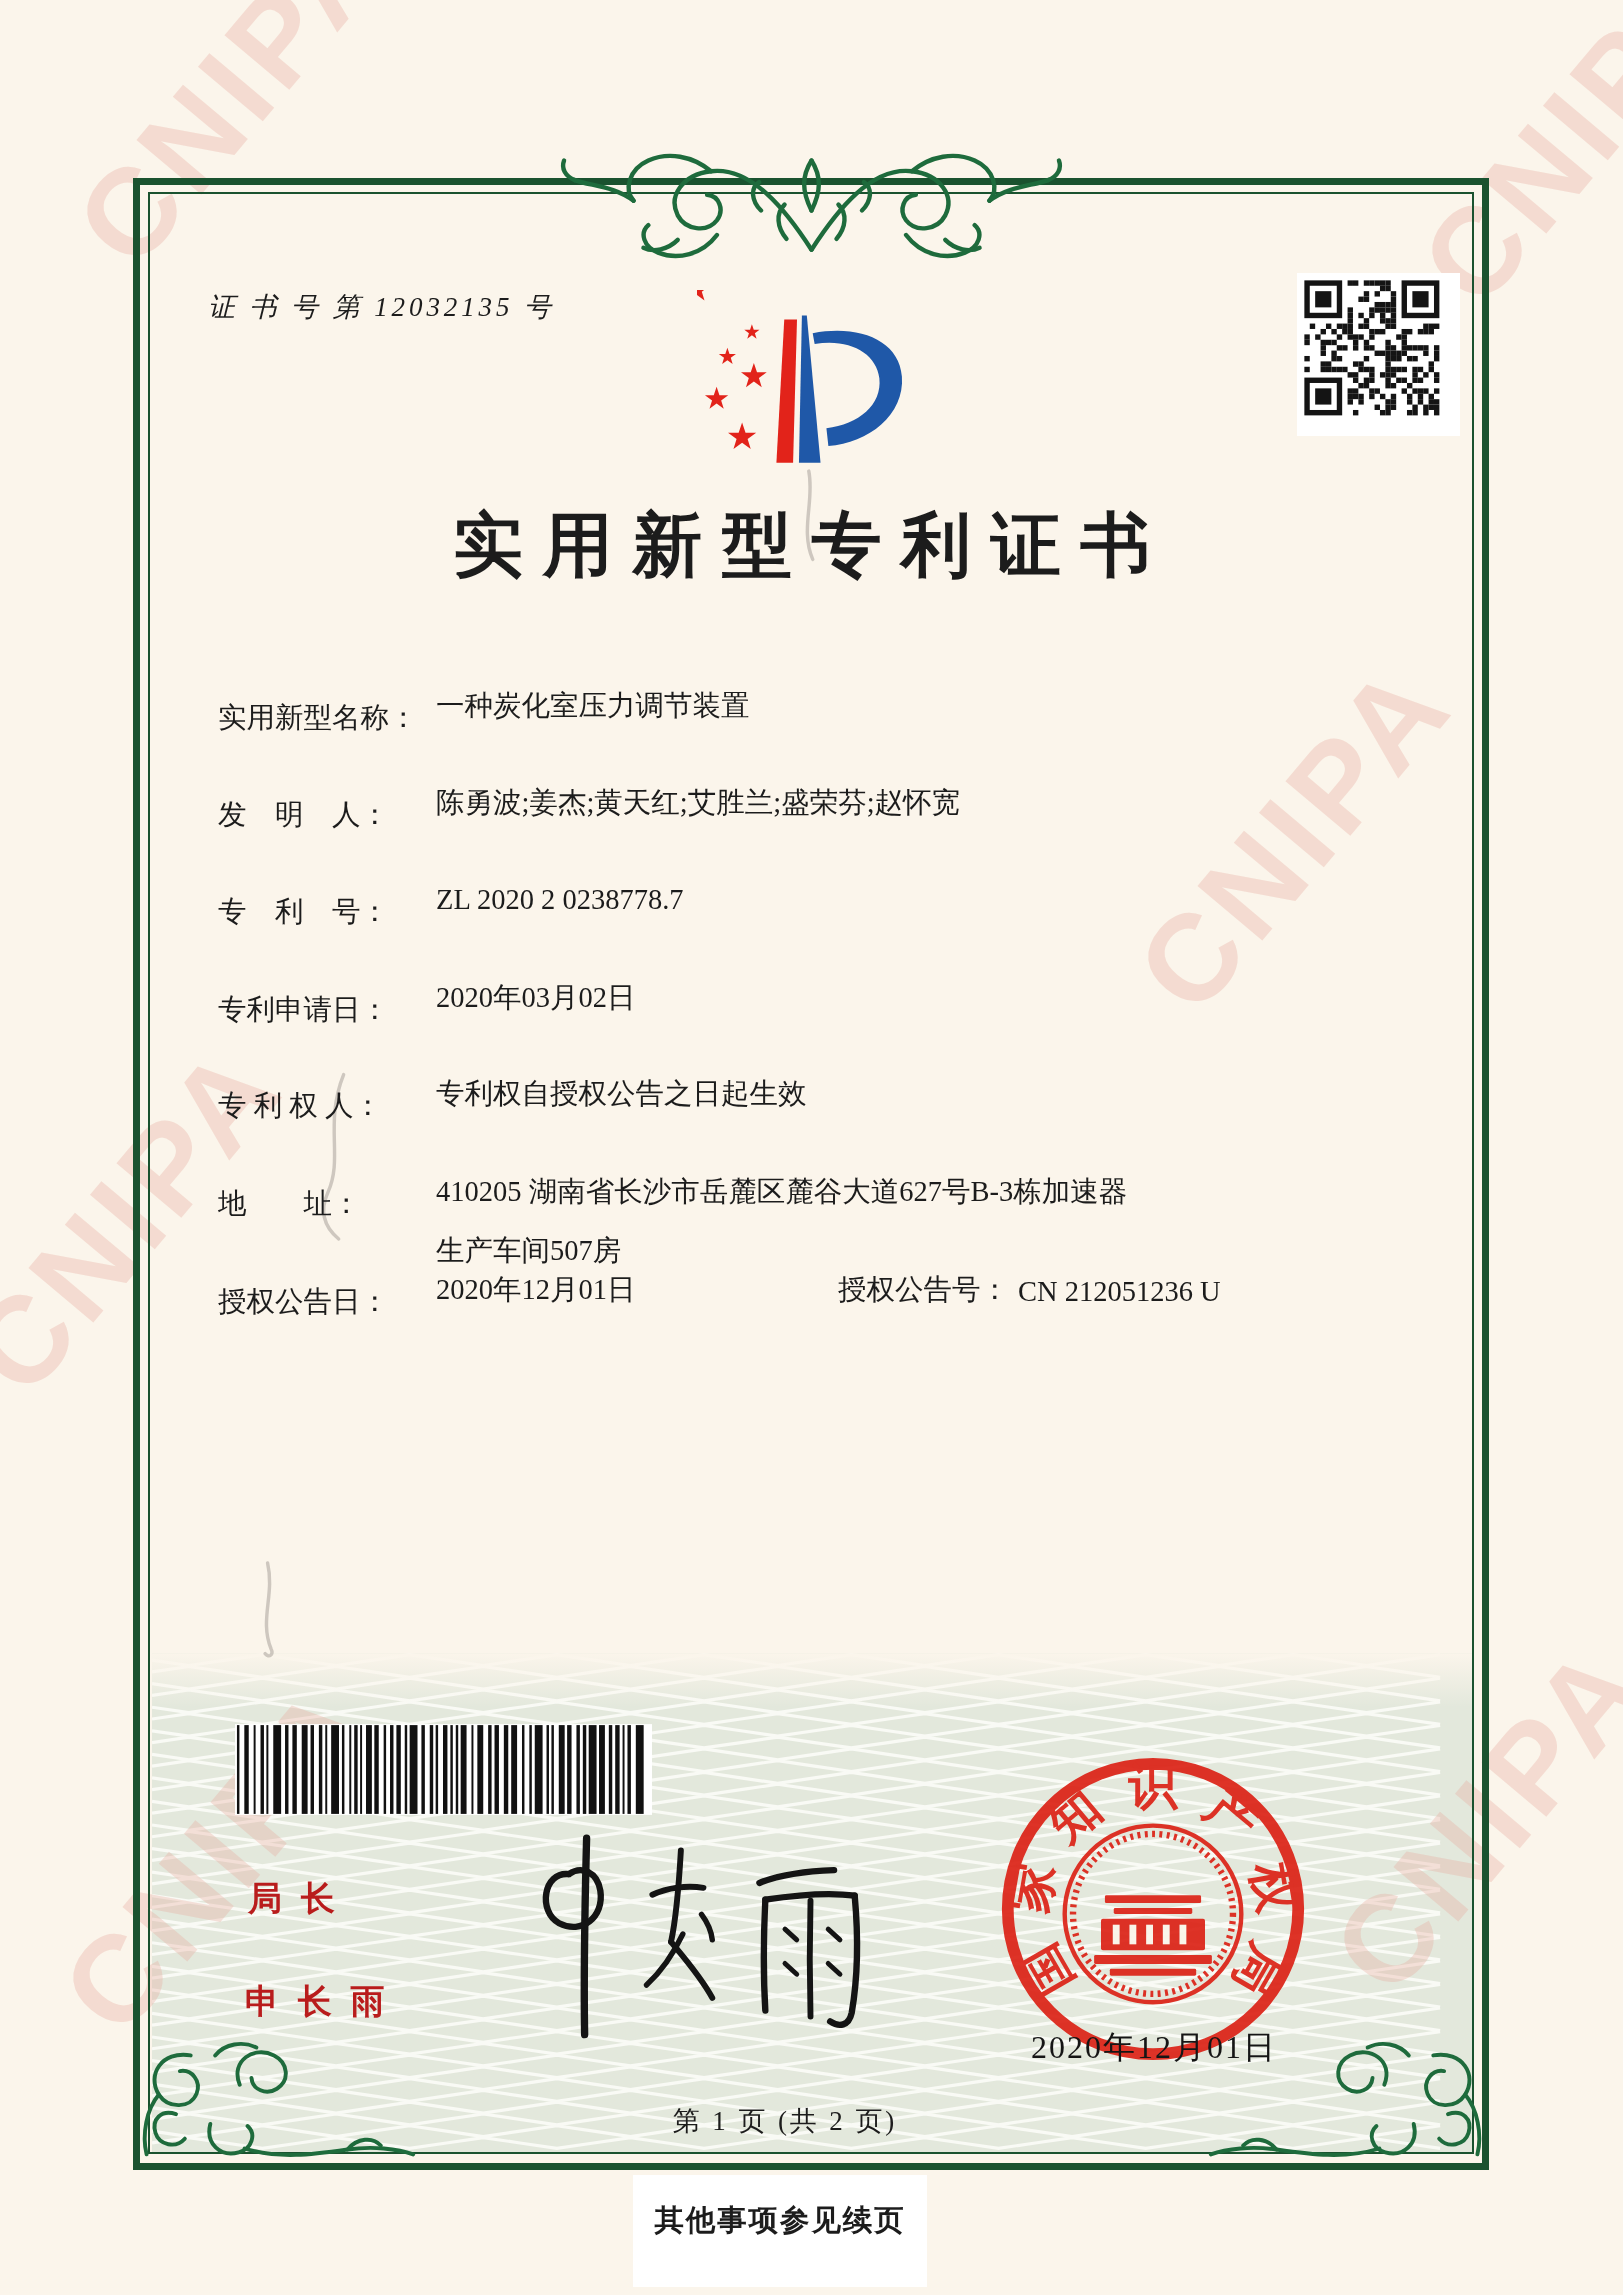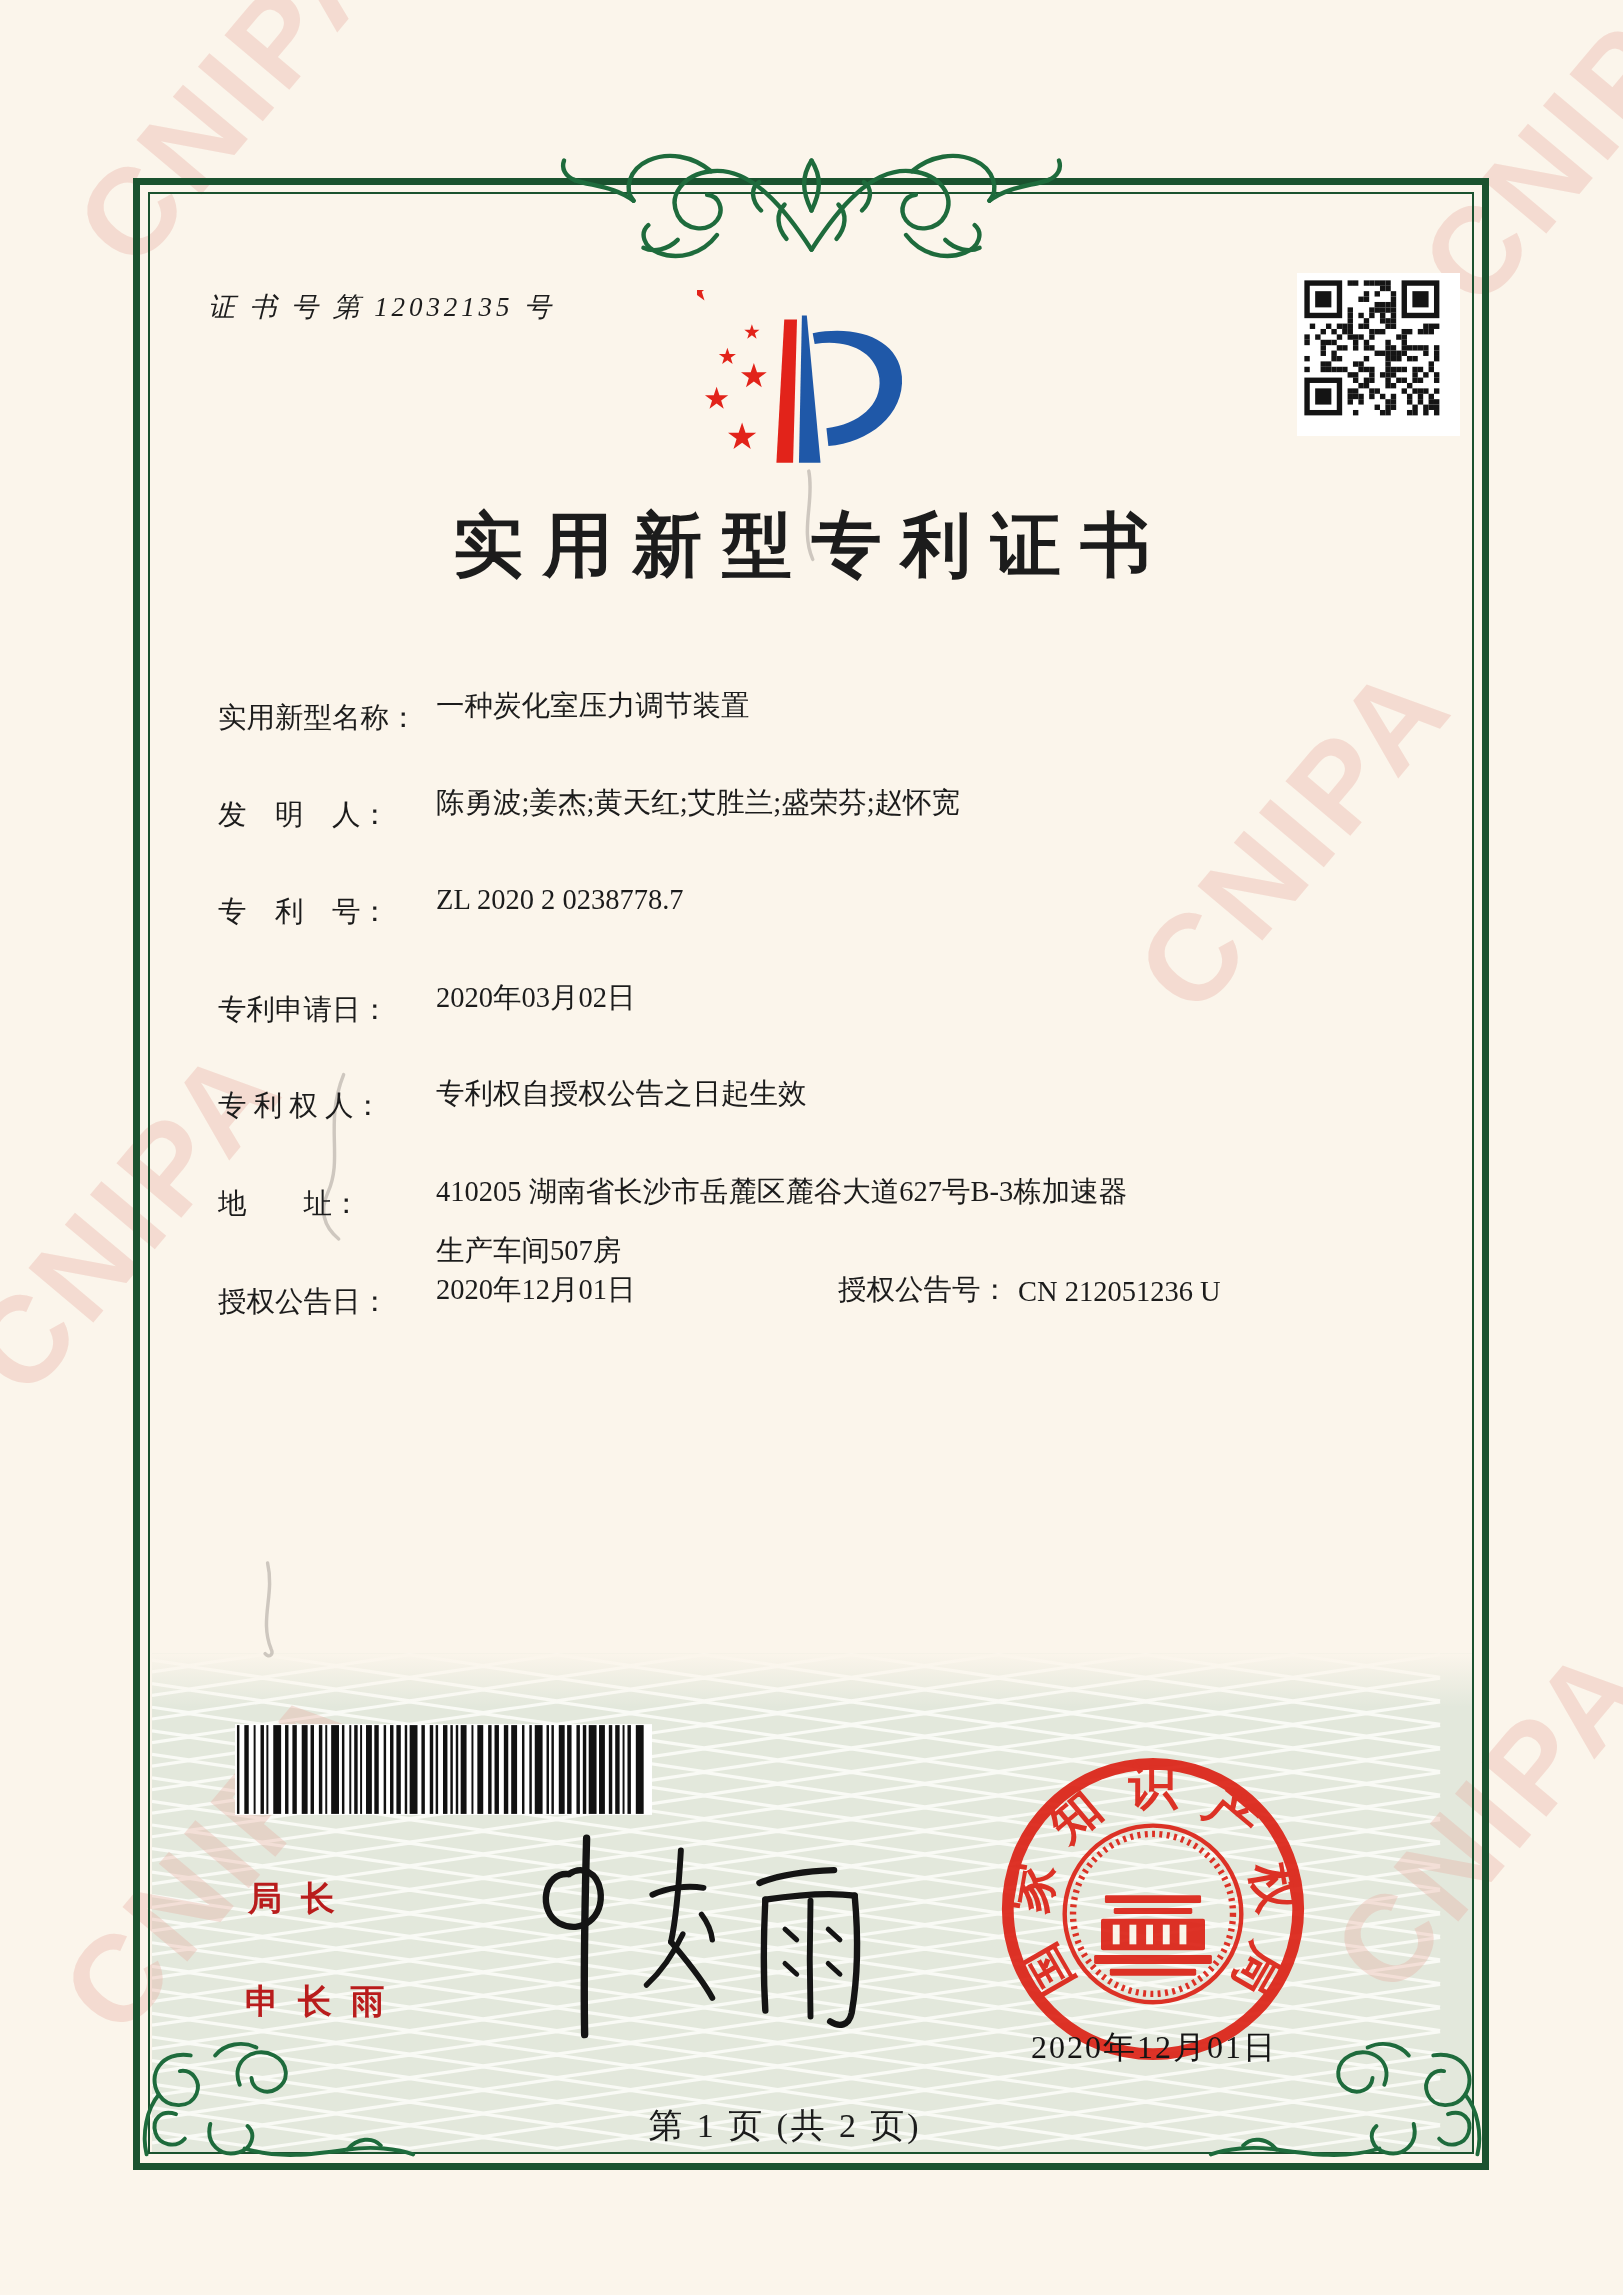--- a/index.html
+++ b/index.html
@@ -29,21 +29,21 @@
   .addr2{position:absolute;left:218px;top:59px;}
   
   .legal{position:absolute;left:218px;top:1338px;width:1190px;font-size:28px;line-height:46px;
       text-align:justify;z-index:5;}
   .legal p{margin:0 0 4.9px 0;text-indent:56px;}
   
   .role{position:absolute;font-family:"Liberation Sans","DejaVu Sans",sans-serif;font-weight:700;
       font-size:34px;letter-spacing:18.7px;z-index:5;color:#b91c1c;}
   .sealdate{position:absolute;left:987px;top:2026px;width:334px;text-align:center;font-size:32px;
       letter-spacing:2px;color:#151515;z-index:7;white-space:nowrap;}
-  .pageinfo{position:absolute;left:569px;top:2103px;width:432px;text-align:center;font-size:34px;
+  .pageinfo{position:absolute;left:569px;top:2103px;width:432px;text-align:center;font-size:27px;
       letter-spacing:2.9px;z-index:5;}
   .notebox{position:absolute;left:633px;top:2175px;width:294px;height:112px;background:#ffffff;z-index:5;}
   .notebox .t{position:absolute;left:50%;top:25.5px;transform:translateX(-50%);font-size:29.4px;
       letter-spacing:2px;white-space:nowrap;font-weight:600;}
   svg{display:block;}
 </style>
 </head>
 <body>
 
 <div class="page ni">
@@ -525,15 +525,18 @@
           <rect x="272" y="352" width="14" height="40"></rect>
         <rect x="306" y="352" width="14" height="40"></rect>
           <rect x="340" y="352" width="14" height="40"></rect>
         <rect x="374" y="352" width="14" height="40"></rect>
       </g>
     </g>
   </svg>
   <div class="sealdate">2020年12月01日</div>
 
   <div class="pageinfo">第 1 页 (共 2 页)</div>
+  <div class="notebox">
+    <span class="t">其他事项参见续页</span>
+  </div>
 
 </div>
 
 
 </body></html>

